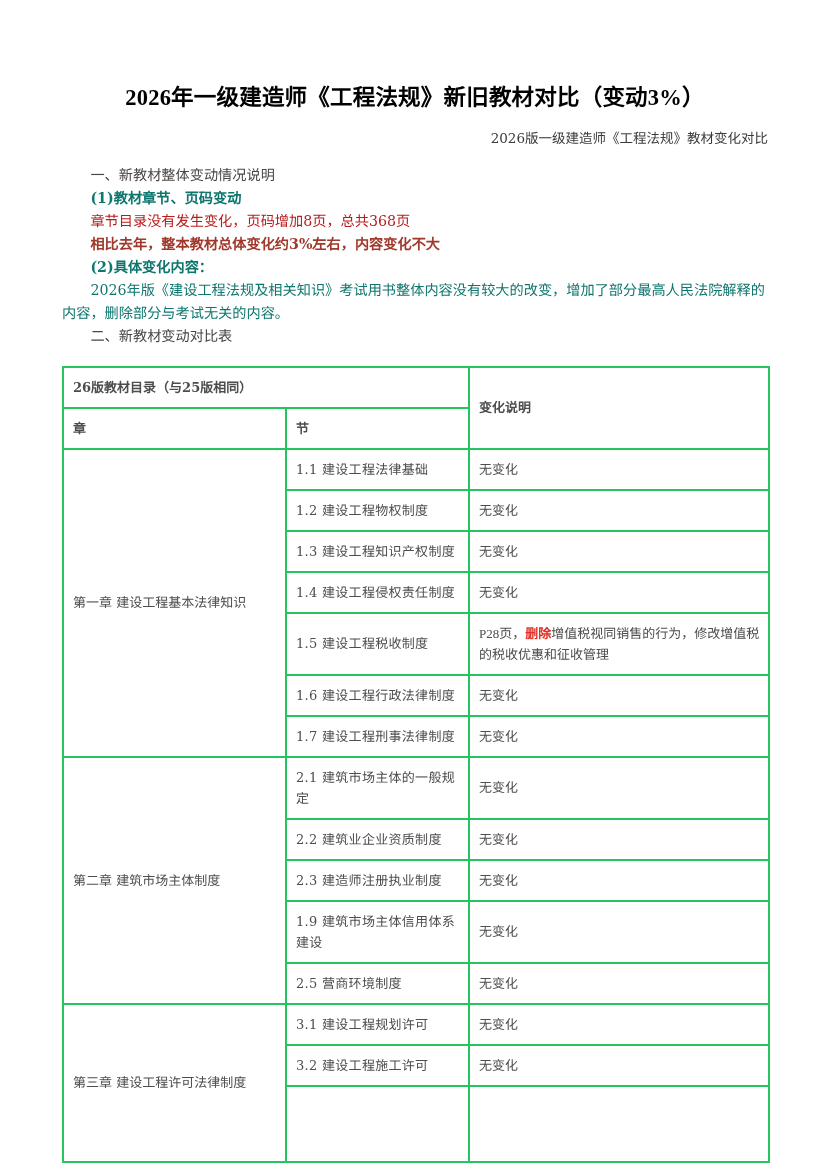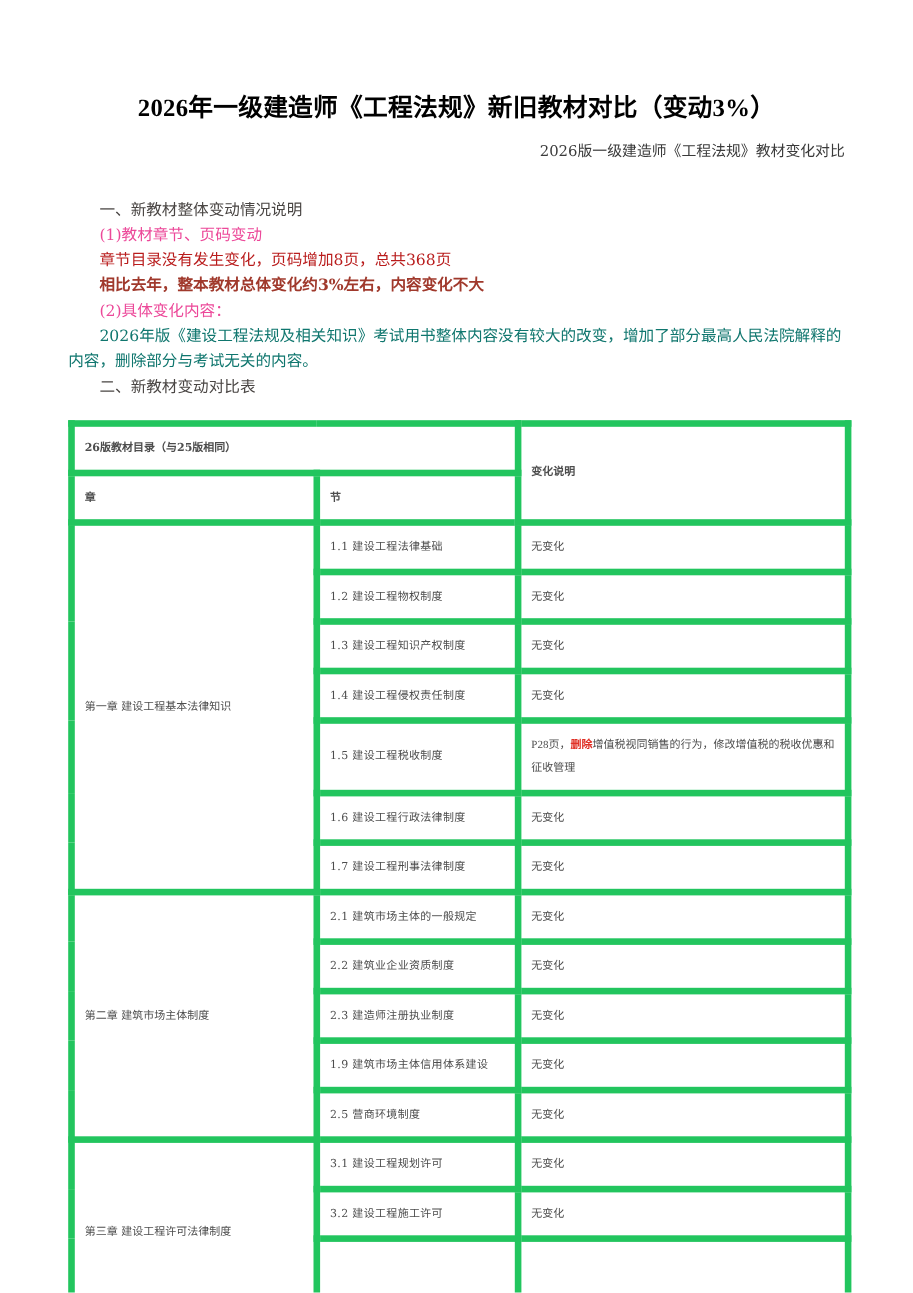--- a/index.html
+++ b/index.html
@@ -43,56 +43,56 @@
     padding-top: 19px;
     text-align: right;
     font-size: 13.5px;
     font-weight: normal;
     color: #3a3a3a;
     line-height: 1.3;
   }
 
   
   .intro {
-    margin-top: 32px;
+    margin-top: 16px;
     font-size: 14.2px;
     line-height: 23px;
   }
   .intro p {
     margin: 0;
     text-indent: 2em;
   }
   .t-dark   { color: #4a4644; }
   .t-red    { color: #b91c1c; }
-  .t-redb   { color: #ec4899; font-weight: normal; }
+  .t-redb   { color: #0f766e; font-weight: bold; }
   .t-redbd  { color: #a0392c; font-weight: bold; }
   .wrap-para {
     text-indent: 2em;
     color: #0f766e;
   }
 
   
   table.cmp {
     margin-top: 18px;
     border-collapse: collapse;
     width: 706px;
     table-layout: fixed;
     font-size: 13px;
   }
   table.cmp col.c-ch  { width: 223px; }
   table.cmp col.c-sec { width: 183px; }
   table.cmp col.c-chg { width: 300px; }
 
   table.cmp td {
-    border: 6px solid #22c55e;
+    border: 2px solid #22c55e;
     padding: 9px 8px 9px 9px;
     vertical-align: middle;
     color: #4d4d4d;
     line-height: 21px;
-    font-size: 10px;
+    font-size: 13px;
     word-break: break-word;
   }
   td.hdr-top {
     font-weight: bold;
     color: #1c1c1c;
     padding-top: 11px;
     padding-bottom: 11px;
     vertical-align: middle;
   }
   td.hdr-sub {

